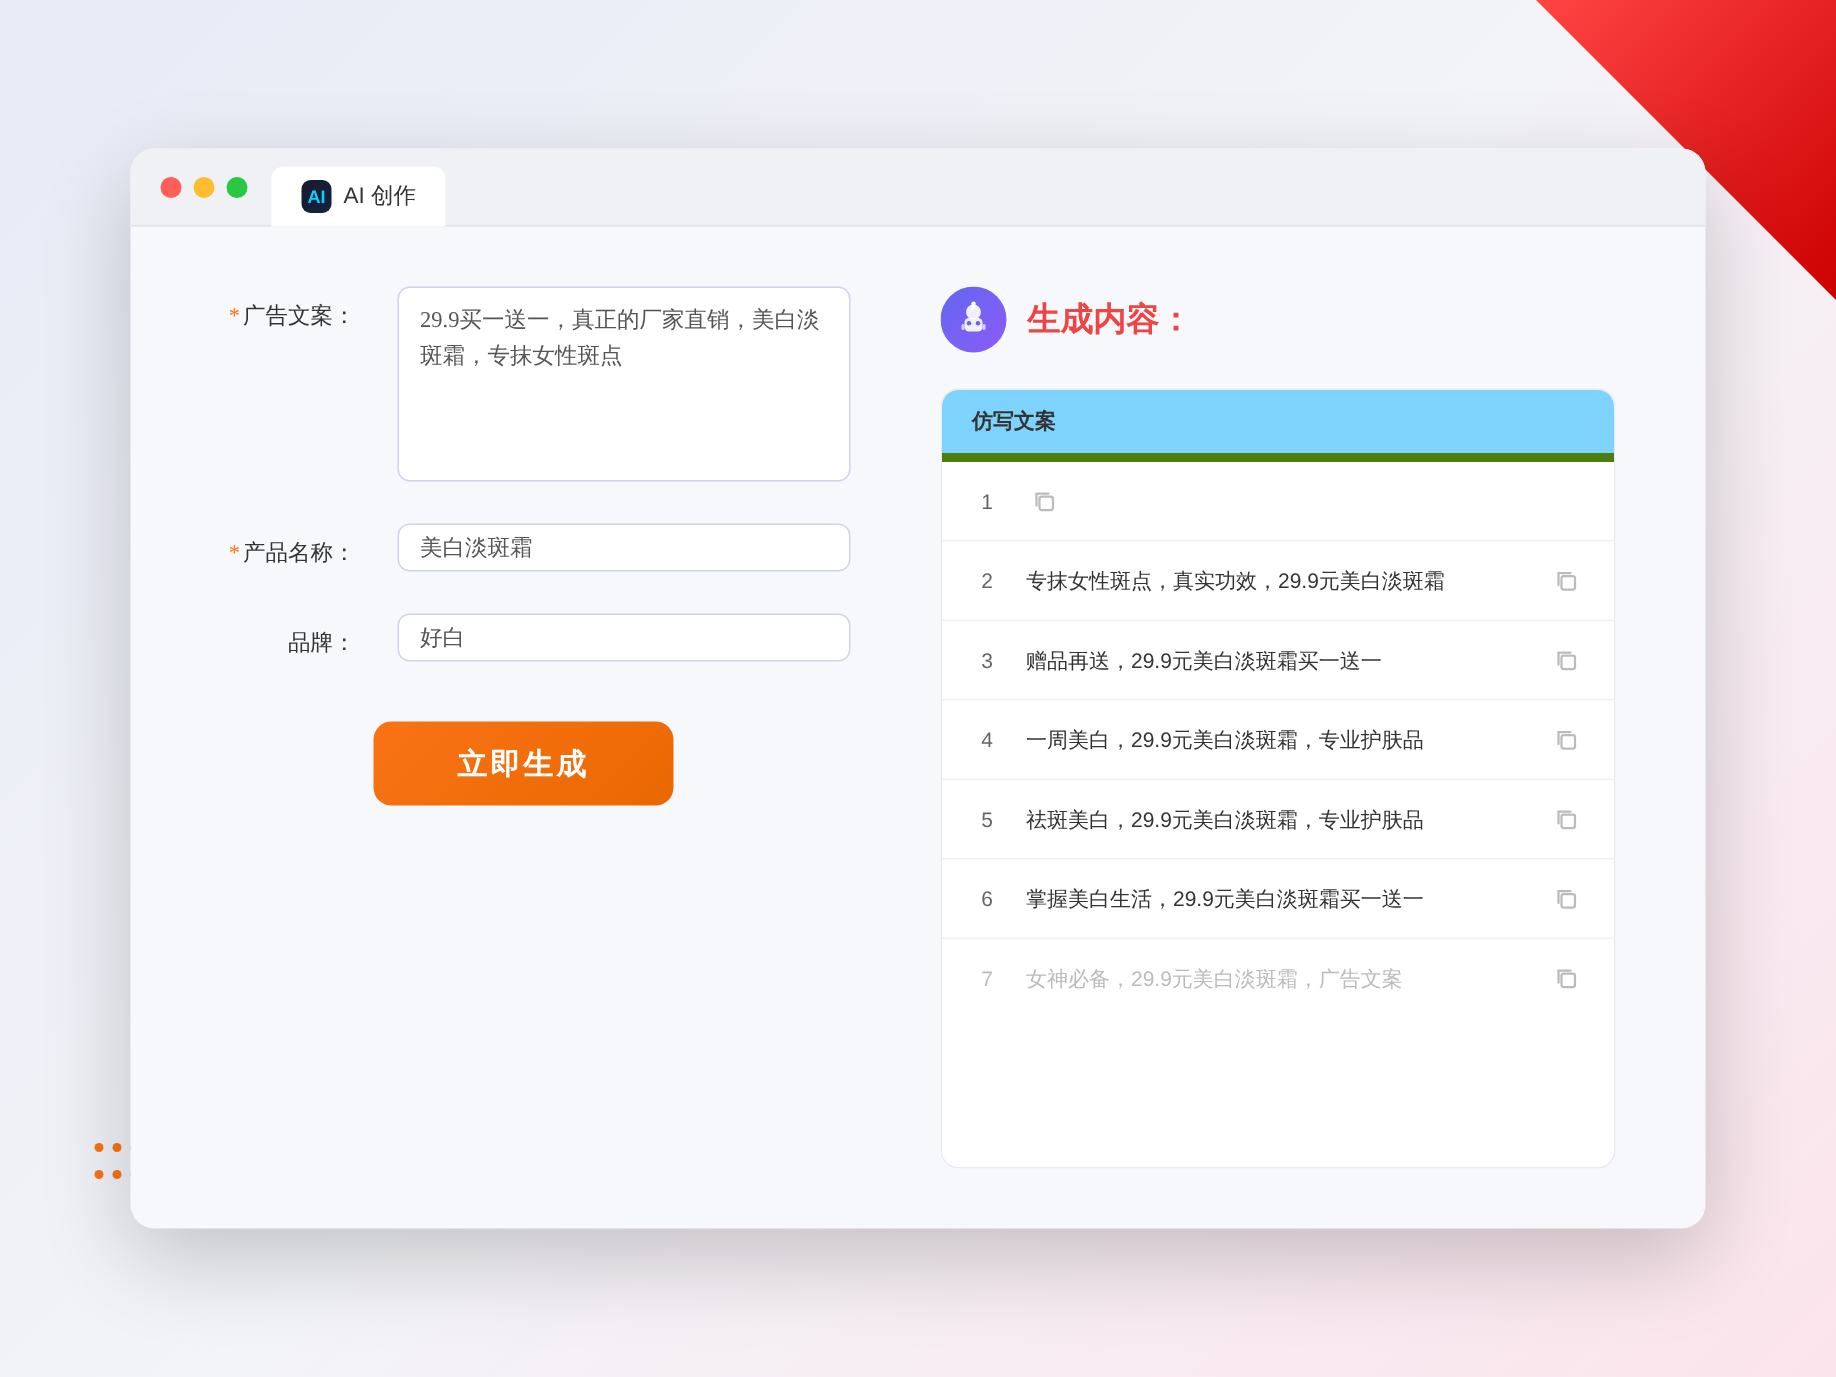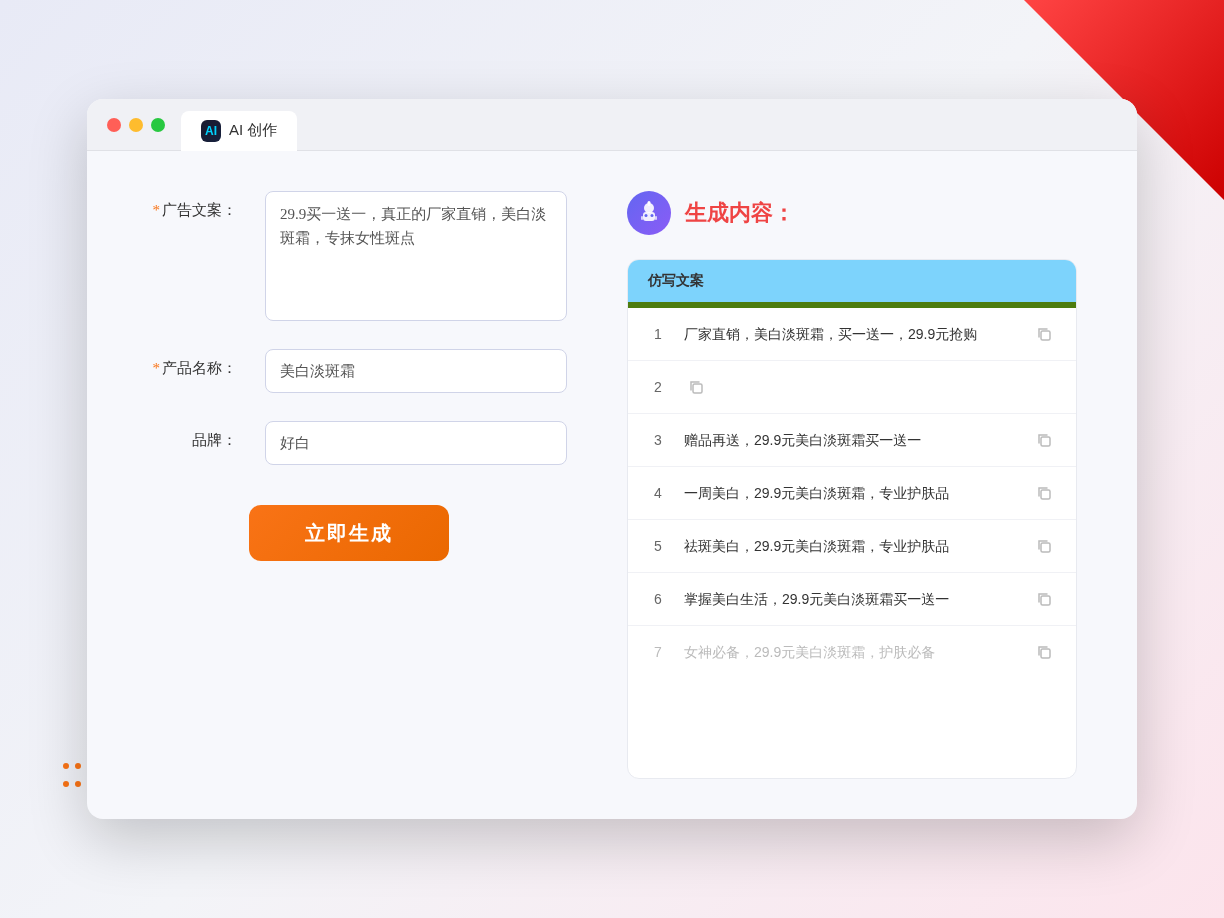--- a/index.html
+++ b/index.html
@@ -168,21 +168,21 @@
       resize: none;
       font-family: inherit;
       line-height: 1.6;
     }
 
     textarea.form-input {
       height: 130px;
     }
 
     input.form-input {
-      height: 44px;
+      height: 32px;
     }
 
     .generate-btn {
       margin-top: 12px;
       margin-left: 102px;
       width: 200px;
       height: 56px;
       background: linear-gradient(135deg, #f97316, #ea6800);
       border: none;
       border-radius: 12px;
@@ -354,30 +354,30 @@
         </div>
         <div class="right-title">生成内容：</div>
       </div>
 
       <div class="results-table">
         <div class="table-header">仿写文案</div>
 
         <div id="results-container">
             <div class="table-row">
     <span class="row-num">1</span>
-    <span class="row-text">厂家直销，美白淡斑霜，买一送一，29.9元抢购</span>
     <span class="copy-icon" title="复制">
       <svg width="16" height="16" viewBox="0 0 16 16" fill="currentColor">
         <rect x="5" y="5" width="9" height="9" rx="1.5" stroke="currentColor" stroke-width="1.5" fill="none"></rect>
         <path d="M3 11V3h8" stroke="currentColor" stroke-width="1.5" fill="none" stroke-linecap="round"></path>
       </svg>
     </span>
   </div>
             <div class="table-row">
     <span class="row-num">2</span>
+    <span class="row-text">专抹女性斑点，真实功效，29.9元美白淡斑霜</span>
     <span class="copy-icon" title="复制">
       <svg width="16" height="16" viewBox="0 0 16 16" fill="currentColor">
         <rect x="5" y="5" width="9" height="9" rx="1.5" stroke="currentColor" stroke-width="1.5" fill="none"></rect>
         <path d="M3 11V3h8" stroke="currentColor" stroke-width="1.5" fill="none" stroke-linecap="round"></path>
       </svg>
     </span>
   </div>
             <div class="table-row">
     <span class="row-num">3</span>
     <span class="row-text">赠品再送，29.9元美白淡斑霜买一送一</span>
@@ -413,21 +413,21 @@
     <span class="row-text">掌握美白生活，29.9元美白淡斑霜买一送一</span>
     <span class="copy-icon" title="复制">
       <svg width="16" height="16" viewBox="0 0 16 16" fill="currentColor">
         <rect x="5" y="5" width="9" height="9" rx="1.5" stroke="currentColor" stroke-width="1.5" fill="none"></rect>
         <path d="M3 11V3h8" stroke="currentColor" stroke-width="1.5" fill="none" stroke-linecap="round"></path>
       </svg>
     </span>
   </div>
             <div class="table-row row-7">
     <span class="row-num">7</span>
-    <span class="row-text">女神必备，29.9元美白淡斑霜，护肤必备</span>
+    <span class="row-text">女神必备，29.9元美白淡斑霜，广告文案</span>
     <span class="copy-icon" title="复制">
       <svg width="16" height="16" viewBox="0 0 16 16" fill="currentColor">
         <rect x="5" y="5" width="9" height="9" rx="1.5" stroke="currentColor" stroke-width="1.5" fill="none"></rect>
         <path d="M3 11V3h8" stroke="currentColor" stroke-width="1.5" fill="none" stroke-linecap="round"></path>
       </svg>
     </span>
   </div>
           </div>
       </div>
     </div>

